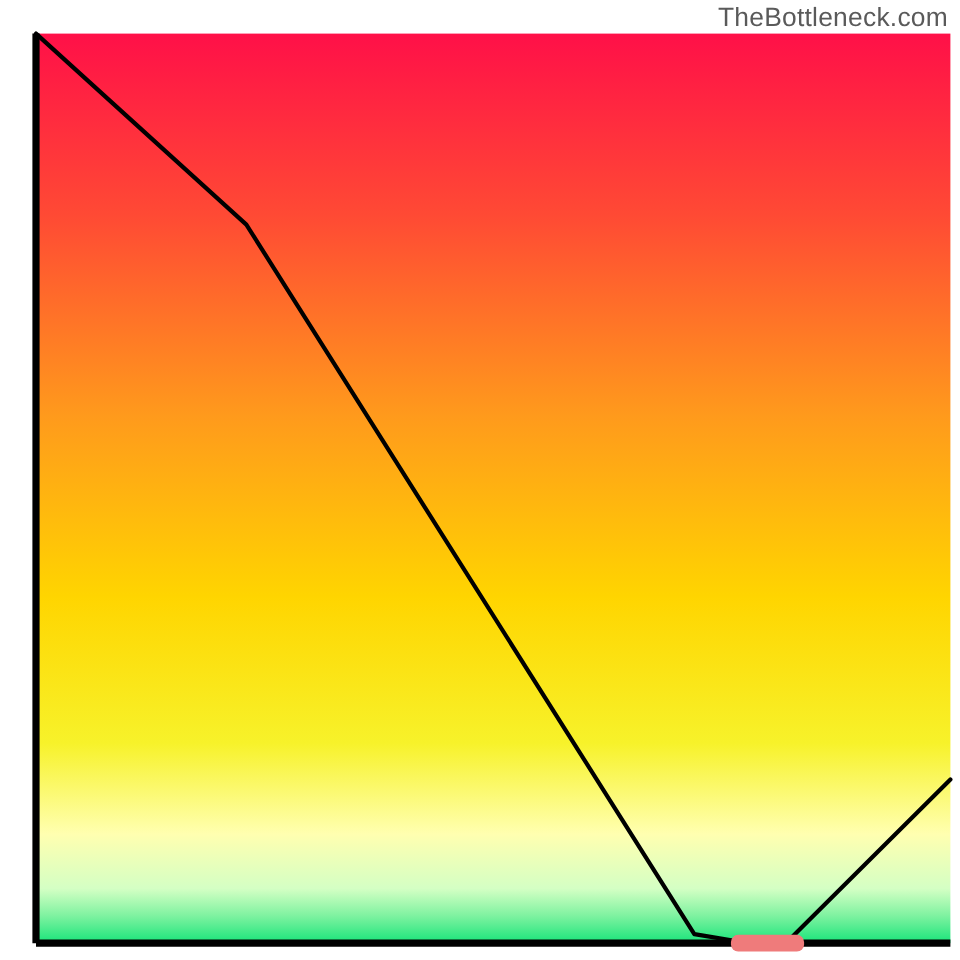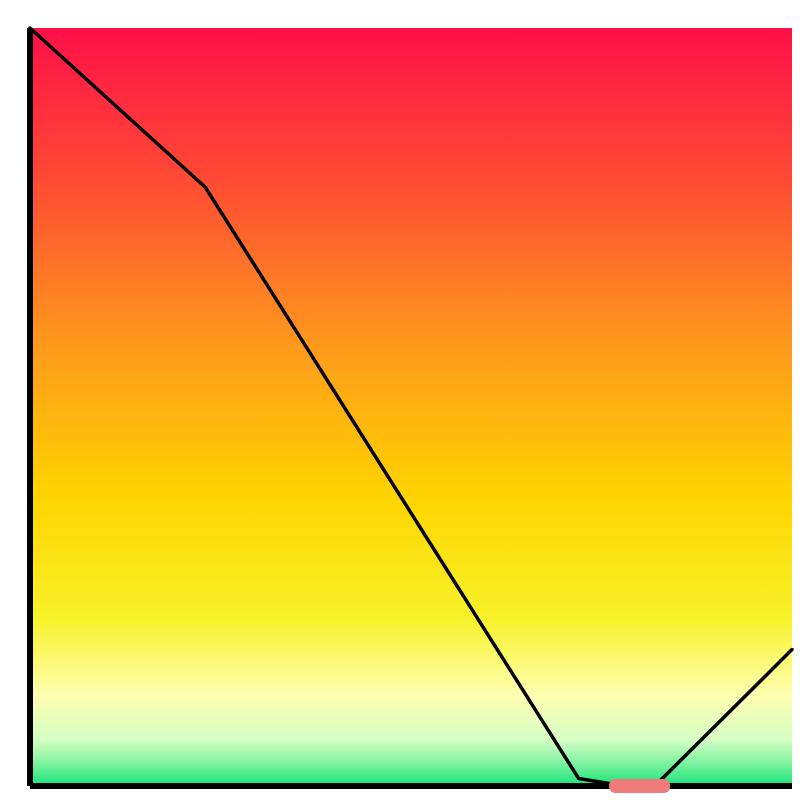--- a/index.html
+++ b/index.html
@@ -25,20 +25,21 @@
     letter-spacing: 0.2px;
   }
   svg {
     display: block;
   }
 </style>
 </head>
 <body>
 
 <div class="wrap">
+  <div class="attribution">TheBottleneck.com</div>
 
   <svg id="chart-svg" width="800" height="800">
     <defs>
       <linearGradient id="bg-grad" x1="0" y1="0" x2="0" y2="1">
           <stop offset="0%" stop-color="#ff1048"></stop>
           <stop offset="20%" stop-color="#ff4a34"></stop>
           <stop offset="42%" stop-color="#ff9a1c"></stop>
           <stop offset="62%" stop-color="#ffd500"></stop>
           <stop offset="78%" stop-color="#f7f22a"></stop>
           <stop offset="88%" stop-color="#ffffb0"></stop>

